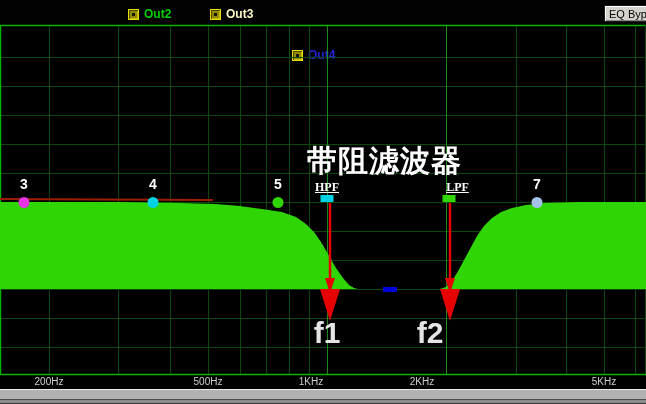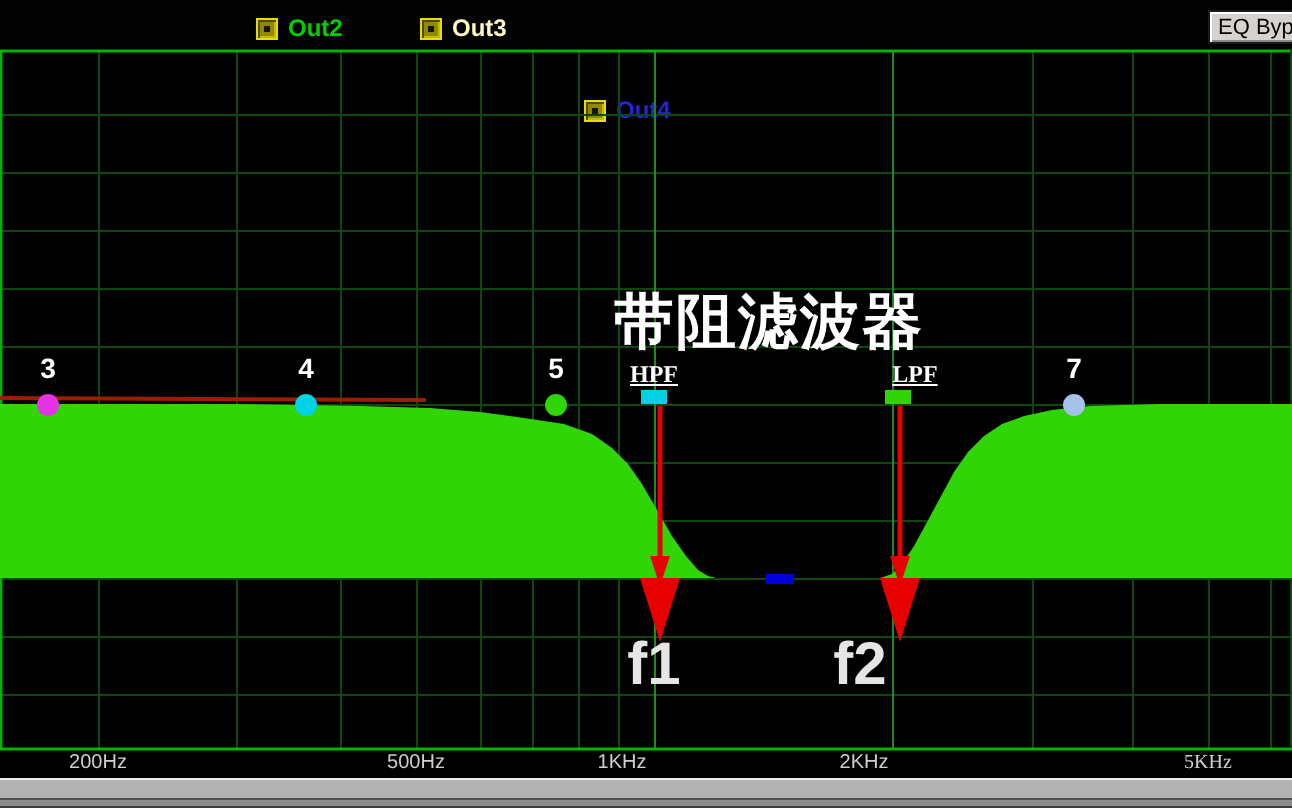--- a/index.html
+++ b/index.html
@@ -128,20 +128,20 @@
     <div class="shape-square" style="left: 449px; background: rgb(48, 213, 5);"></div>
     <div class="marker-label" style="left: 537px;">7</div>
     <div class="shape-circle" style="left: 537px; background: rgb(165, 194, 234);"></div>
   </div>
 <div id="labels-layer">
     <div class="f-label" style="left: 327px;">f1</div>
     <div class="f-label" style="left: 430px;">f2</div>
     <div class="xtick" style="left: 49px;">200Hz</div>
     <div class="xtick" style="left: 208px;">500Hz</div>
     <div class="xtick" style="left: 311px;">1KHz</div>
-    <div class="xtick" style="left: 432px;">2KHz</div>
-    <div class="xtick" style="left: 604px; font-family: Liberation Serif, serif;">5KHz</div>
+    <div class="xtick" style="left: 422px;">2KHz</div>
+    <div class="xtick" style="left: 604px;">5KHz</div>
   </div>
 
 <div class="title">带阻滤波器</div>
 
 <div class="scrollbar"></div>
 <div class="bottom-strip"></div>
 
 </body></html>

